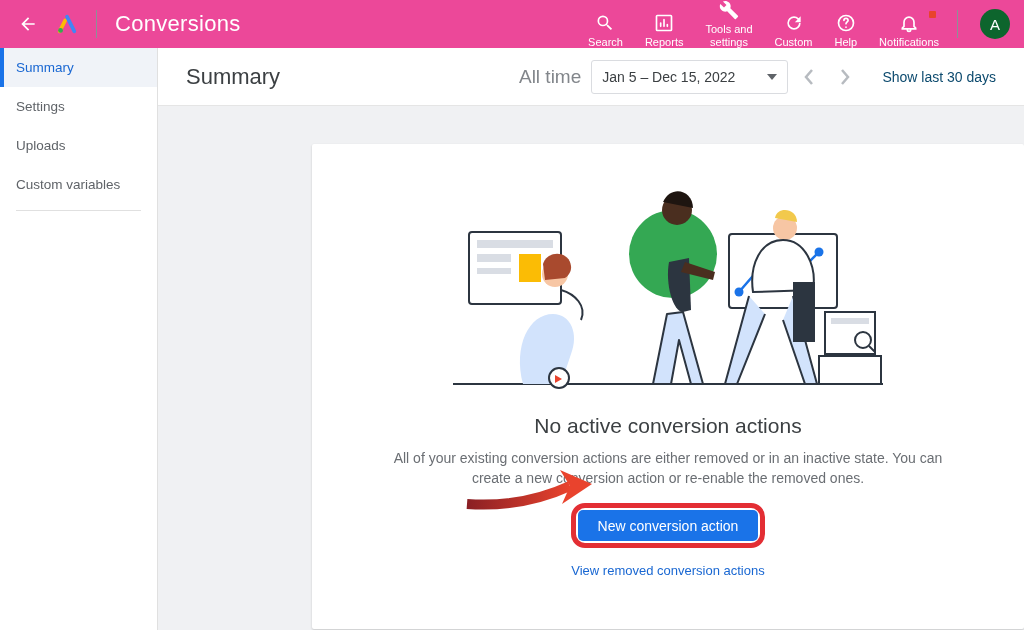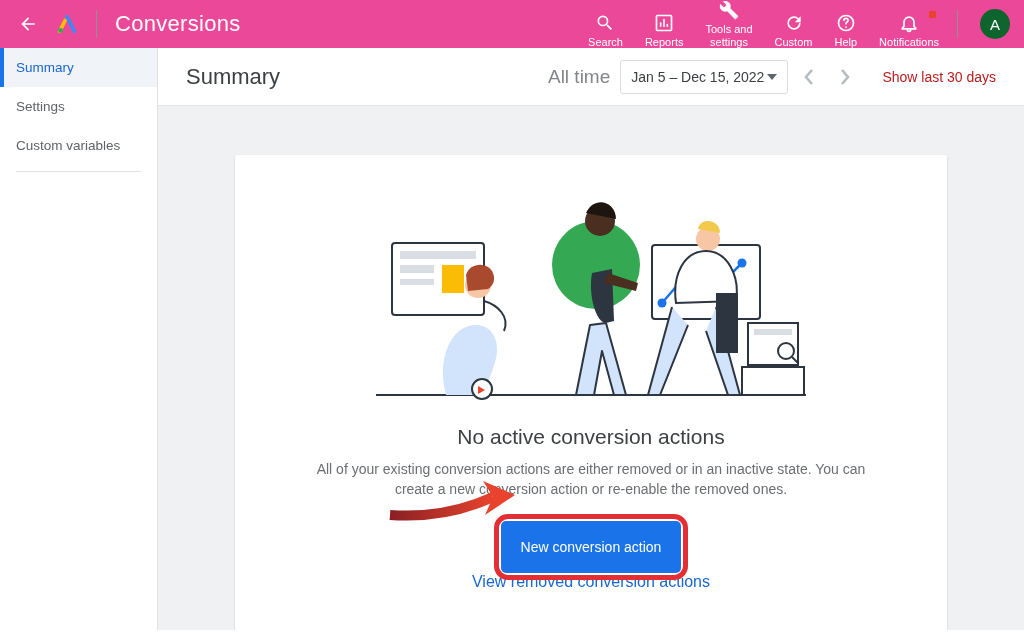--- a/index.html
+++ b/index.html
@@ -38,43 +38,43 @@
     background:#fff;
     height:58px;
     display:flex;
     align-items:center;
     padding:0 28px;
     border-bottom:1px solid #e5e5e5;
   }
   .page-title { font-size:22px; color:#3c4043; font-weight:400; }
   .ph-spacer { flex:1; }
   .range-label { font-size:19px; color:#82868b; margin-right:10px; }
-  .date-range { border:1px solid #dadce0; height:34px; border-radius:3px; padding:0 10px; display:flex; align-items:center; gap:3px; font-size:14px; color:#3c4043; cursor:pointer; }
+  .date-range { border:1px solid #dadce0; height:34px; border-radius:3px; padding:0 10px; display:flex; align-items:center; gap:32px; font-size:14px; color:#3c4043; cursor:pointer; }
   .chev-btn { width:30px; height:30px; display:flex; align-items:center; justify-content:center; color:#b7bbc0; margin-left:6px; cursor:pointer; }
-  .show-link { color:#b91c1c; font-size:14px; margin-left:22px; cursor:pointer; }
-
-  .content-area { flex:1; display:flex; justify-content:center; padding-top:49px; overflow:hidden; }
+  .show-link { color:#0c4a6e; font-size:14px; margin-left:22px; cursor:pointer; }
+
+  .content-area { flex:1; display:flex; justify-content:flex-end; padding-top:38px; overflow:hidden; }
   .card {
     background:#fff; width:712px; height:485px;
     box-shadow:0 1px 2px rgba(0,0,0,.1), 0 1px 3px rgba(0,0,0,.08);
     border-radius:2px;
     display:flex; flex-direction:column; align-items:center;
     padding:18px 48px 28px;
     position:relative;
   }
   .illu { width:430px; height:232px; }
   .empty-title { font-size:21px; color:#3c4043; font-weight:400; margin-top:20px; }
   .empty-sub { font-size:14px; color:#6a6e73; text-align:center; margin-top:10px; line-height:20px; max-width:560px; }
   .cta-wrap { margin-top:22px; position:relative; }
   .cta-ring { position:absolute; inset:-7px; border:5px solid #e32e34; border-radius:14px; pointer-events:none; }
   .cta-btn {
-    background:#1a73e8; color:#fff; border:none; height:52px; padding:0 20px;
+    background:#1a73e8; color:#fff; border:none; height:31px; padding:0 20px;
     border-radius:5px; font-size:14px; font-weight:500; cursor:pointer;
   }
-  .removed-link { color:#1967d2; font-size:16px; cursor:pointer; font-weight:500; }
+  .removed-link { color:#1967d2; font-size:13px; margin-top:22px; cursor:pointer; font-weight:500; }
 
   .arrow-annot { position:absolute; left:150px; top:312px; pointer-events:none; }
 </style>
 </head>
 <body>
 
 <div class="header">
   <div class="back-btn">
     <svg width="20" height="20" viewBox="0 0 24 24" fill="white">
         <path d="M20 11H7.83l5.59-5.59L12 4l-8 8 8 8 1.41-1.41L7.83 13H20z"></path>
@@ -134,20 +134,21 @@
     </div>
   </div>
   <div class="divider-v" style="margin:0 12px 0 18px"></div>
   <div class="avatar">A</div>
 </div>
 
 <div class="body">
   <div class="sidebar">
     <div class="nav-item active">Summary</div>
     <div class="nav-item">Settings</div>
+    <div class="nav-item">Uploads</div>
     <div class="nav-item">Custom variables</div>
     <div class="nav-sep"></div>
   </div>
 
   <div class="main">
     <div class="page-head">
       <div class="page-title">Summary</div>
       <div class="ph-spacer"></div>
       <div class="range-label">All time</div>
       <div class="date-range">

